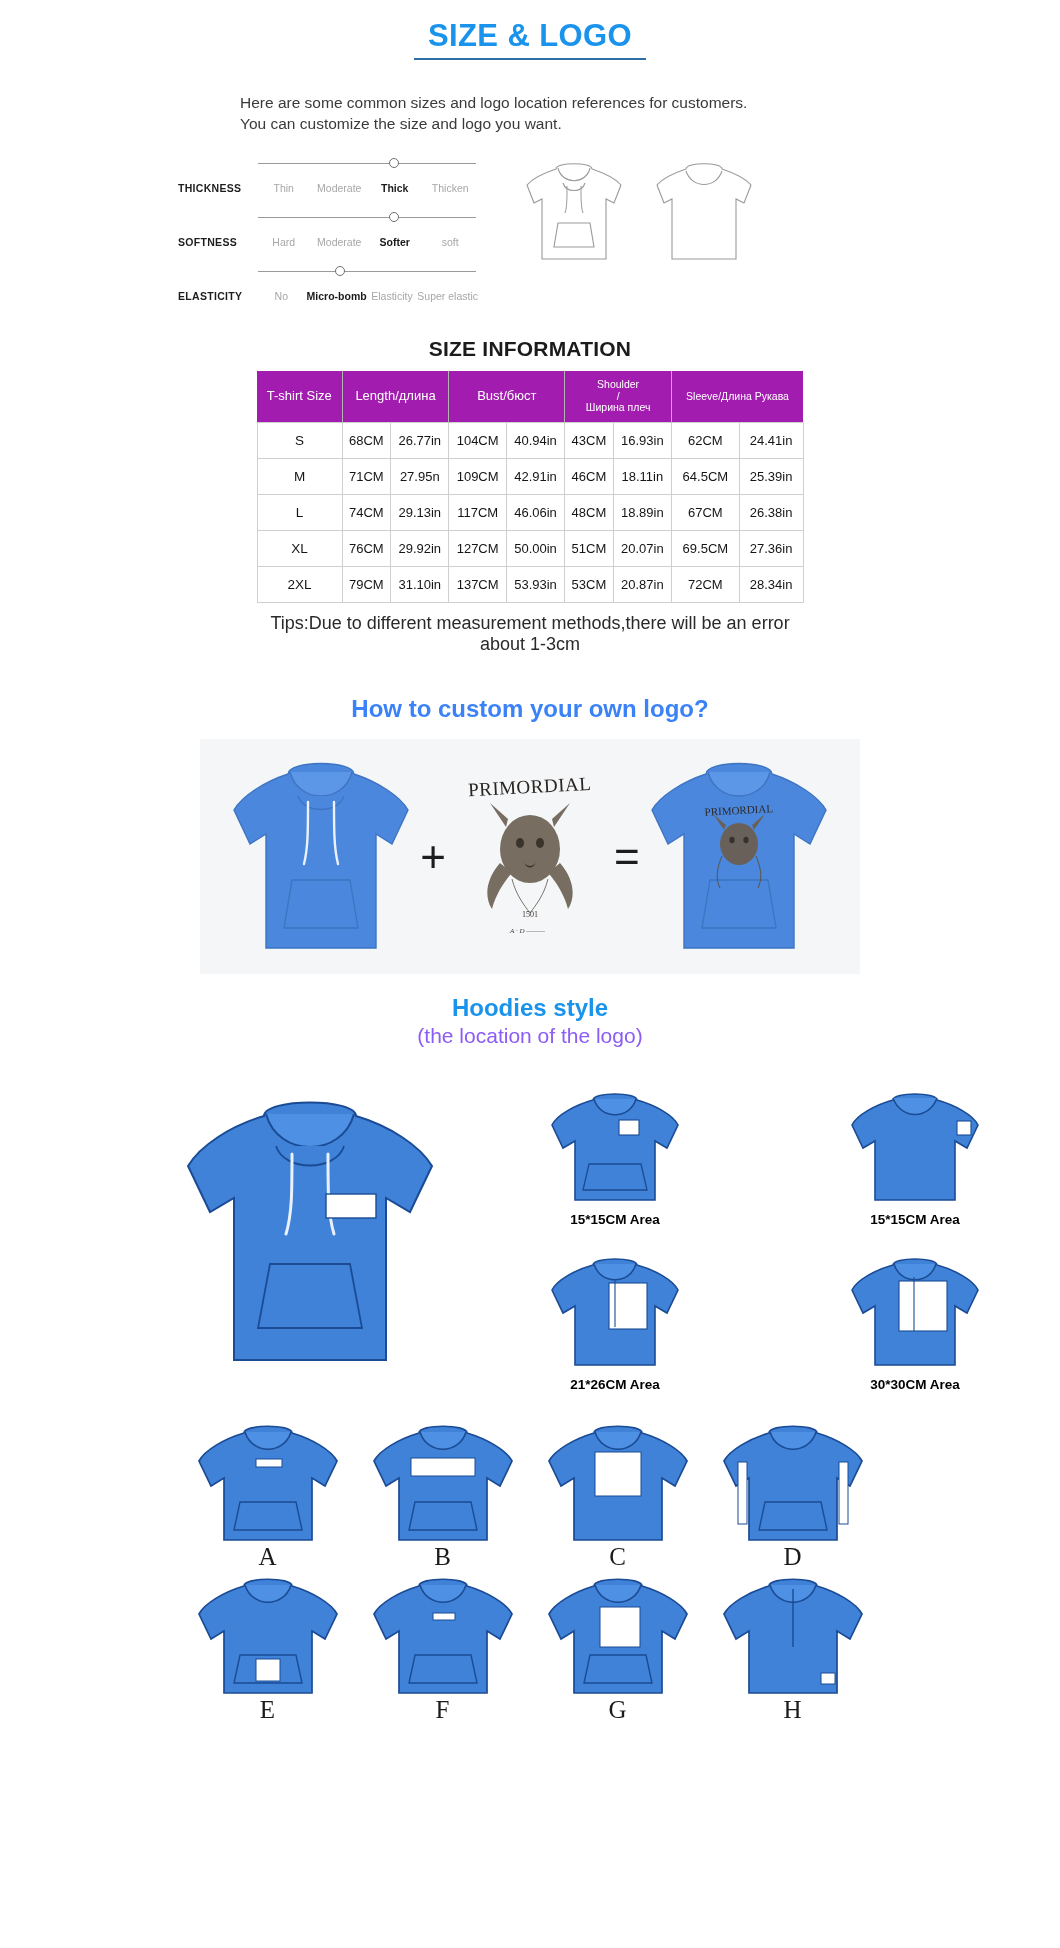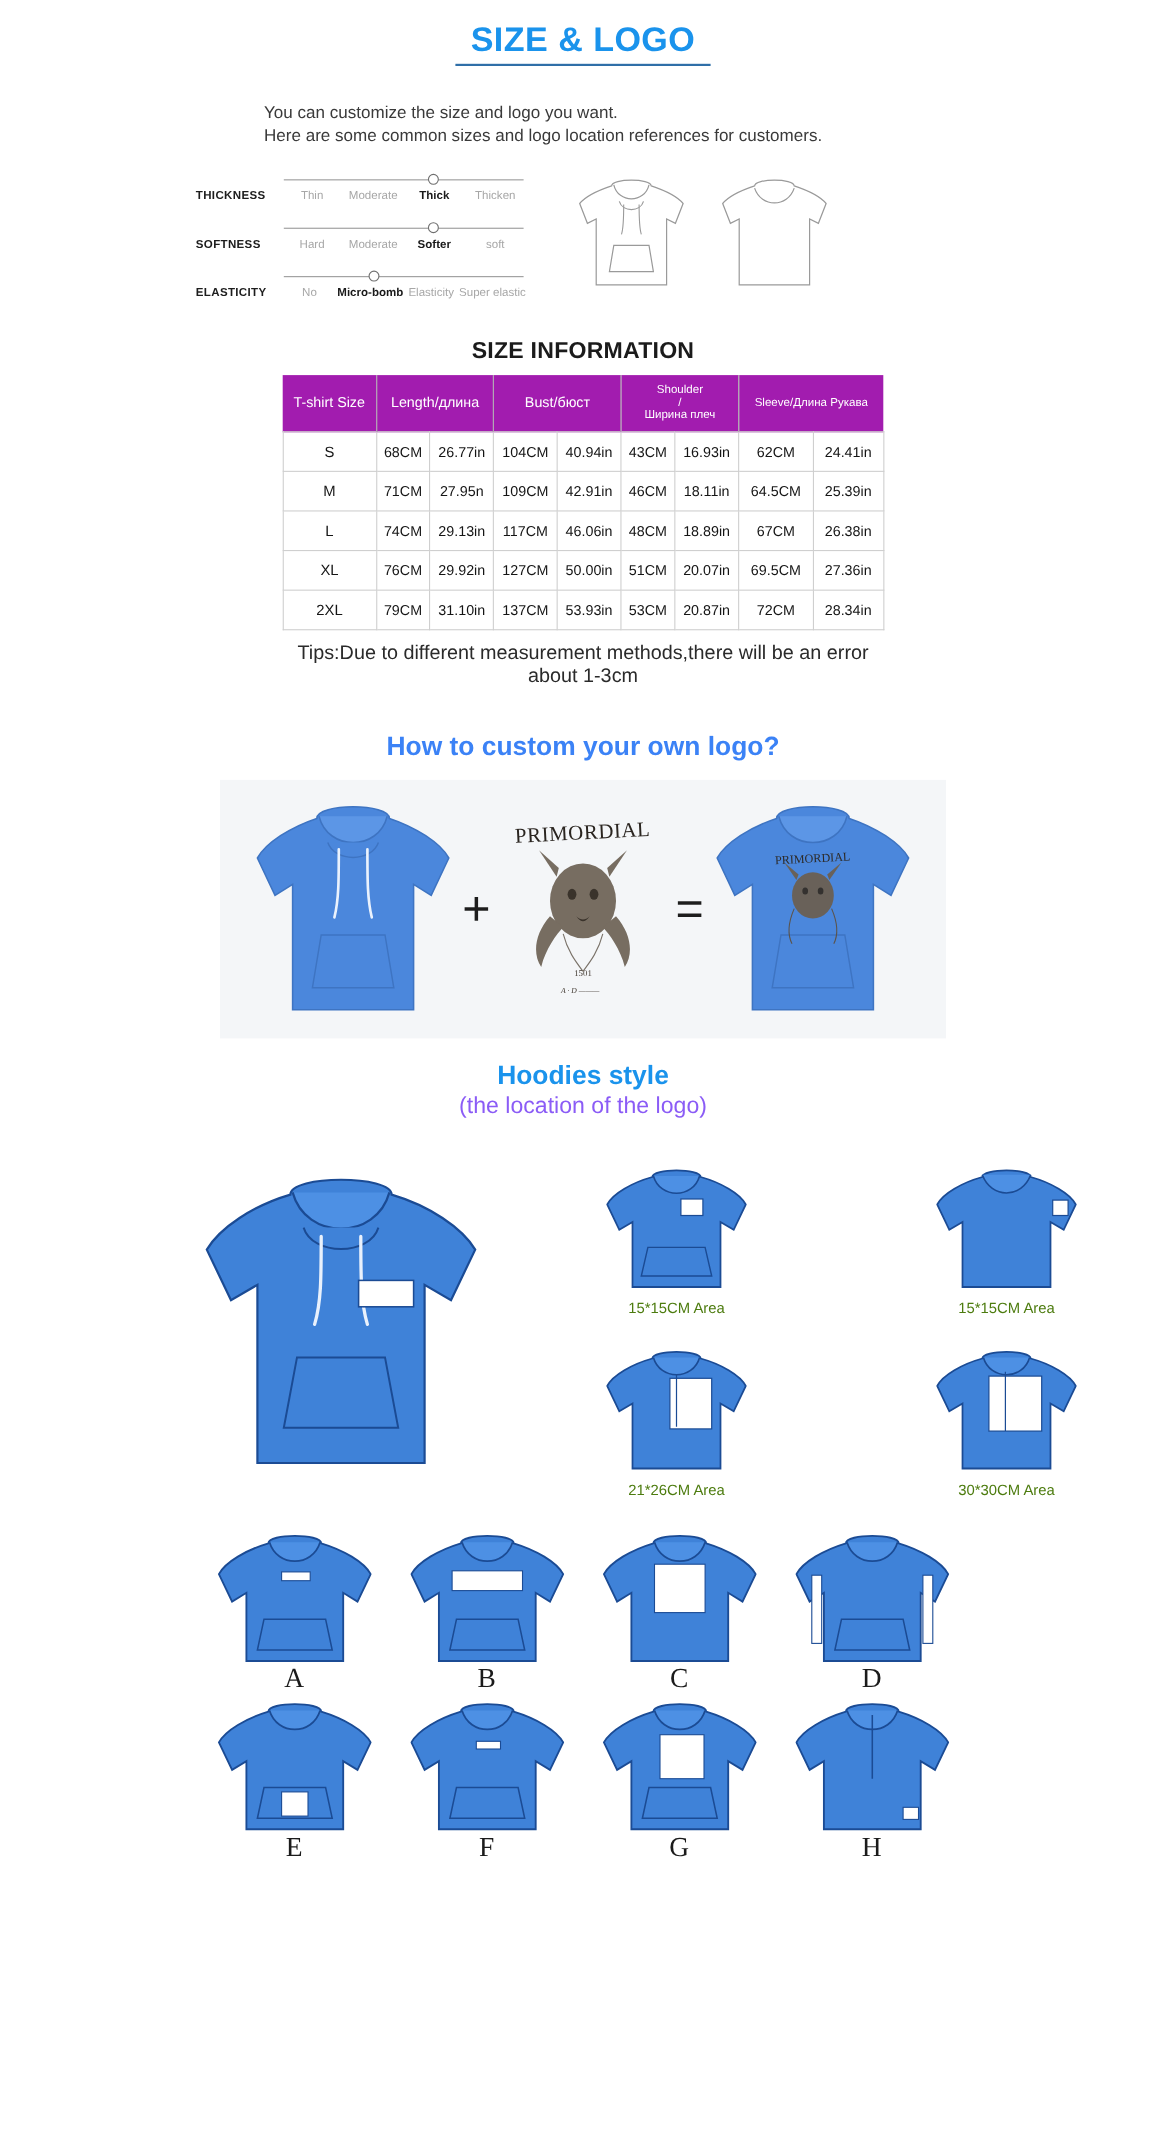--- a/index.html
+++ b/index.html
@@ -63,21 +63,21 @@
   }
   .knob {
     position: absolute;
     top: 1px;
     width: 10px; height: 10px;
     border-radius: 50%;
     border: 1.4px solid #6f6f6f;
     background: #fff;
     transform: translateX(-50%);
   }
-  .ticks { display: flex; margin-top: 3px; }
+  .ticks { display: flex; margin-top: 13px; }
   .tick {
     flex: 1;
     text-align: center;
     font-size: 10.5px;
     color: #a7a7a7;
     white-space: nowrap;
   }
   .tick.active { color: #1a1a1a; font-weight: bold; }
 
   .sketches { display: flex; gap: 18px; margin-left: 40px; padding-top: 2px; }
@@ -169,22 +169,22 @@
   .showcase-right { flex: 1; padding-left: 10px; }
   .area-grid {
     display: grid;
     grid-template-columns: 1fr 1fr;
     row-gap: 26px;
     column-gap: 10px;
   }
   .area-cell { text-align: center; }
   .area-caption {
     font-size: 13.5px;
-    font-weight: normal;
-    color: #4d7c0f;
+    font-weight: bold;
+    color: #000000;
     margin-top: 6px;
   }
 
   
   .letters {
     display: grid;
     grid-template-columns: repeat(4, 1fr);
     width: 700px;
     margin: 28px auto 20px auto;
     row-gap: 2px;
@@ -202,22 +202,22 @@
 </head>
 <body>
 
 <div class="page">
 
   <div class="title-wrap">
     <div class="main-title">SIZE &amp; LOGO</div>
   </div>
 
   <div class="intro">
+    <div>Here are some common sizes and logo location references for customers.</div>
     <div>You can customize the size and logo you want.</div>
-    <div>Here are some common sizes and logo location references for customers.</div>
   </div>
 
   <div class="specs-row">
     <div class="sliders">
 
       <div class="slider-line">
         <div class="slider-label">THICKNESS</div>
         <div class="slider-body">
           <div class="track">
             <div class="knob" style="left:62.5%"></div>

